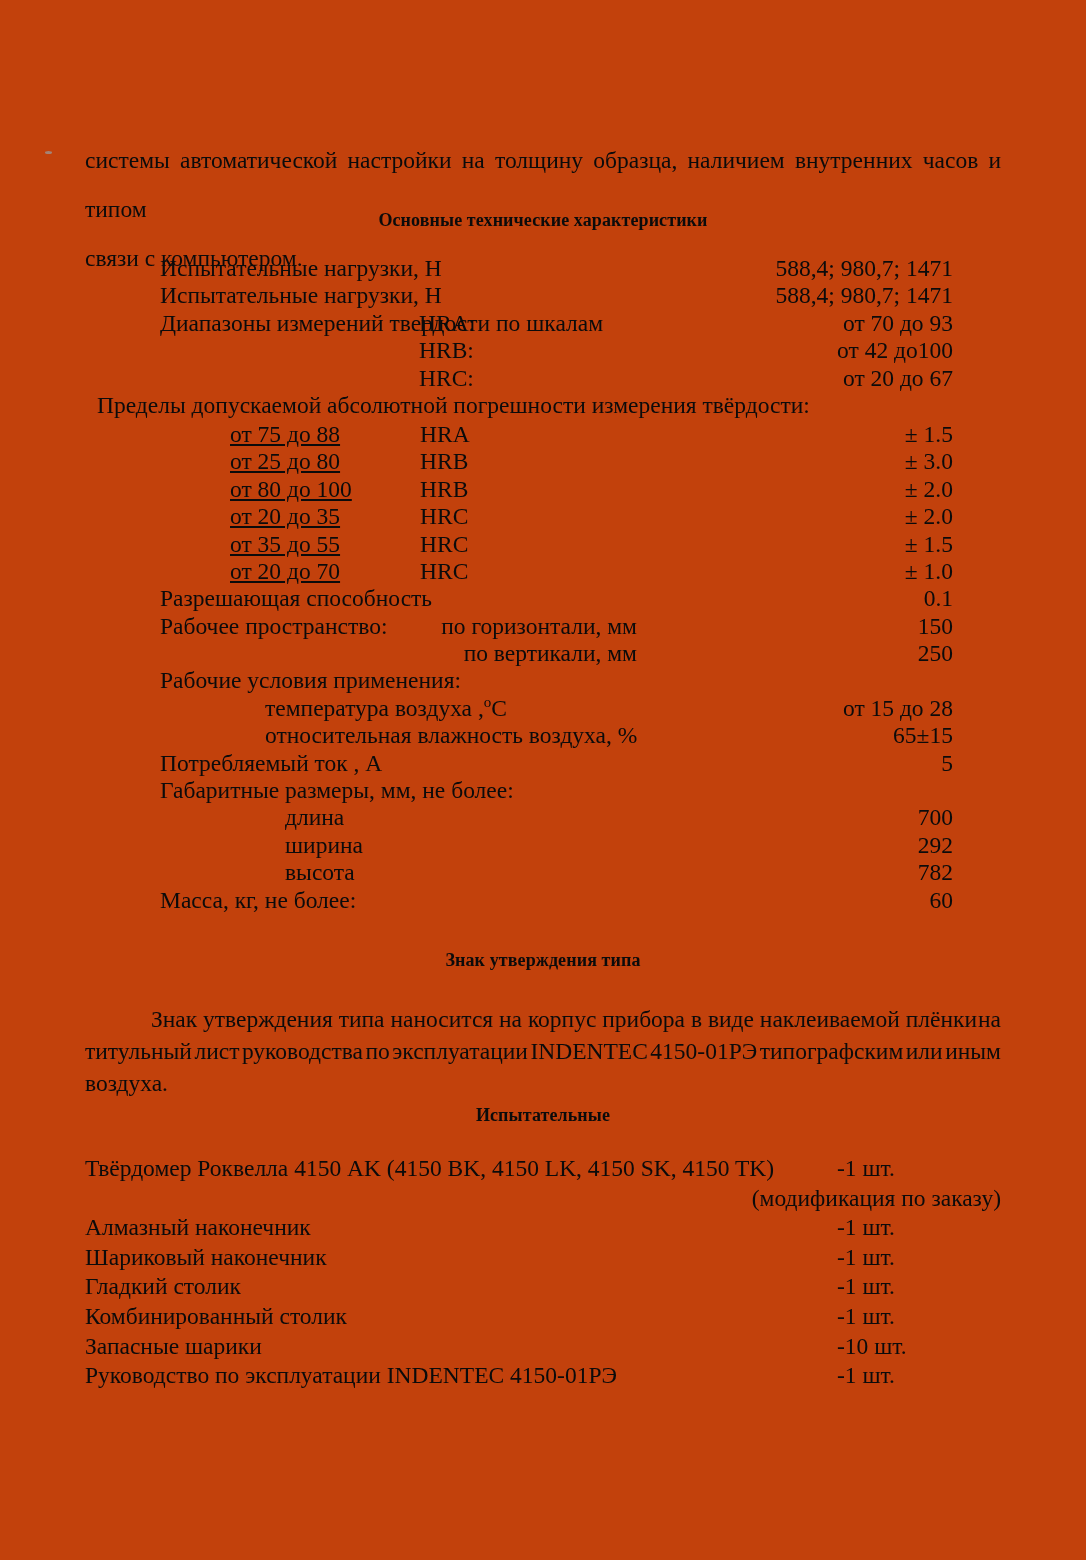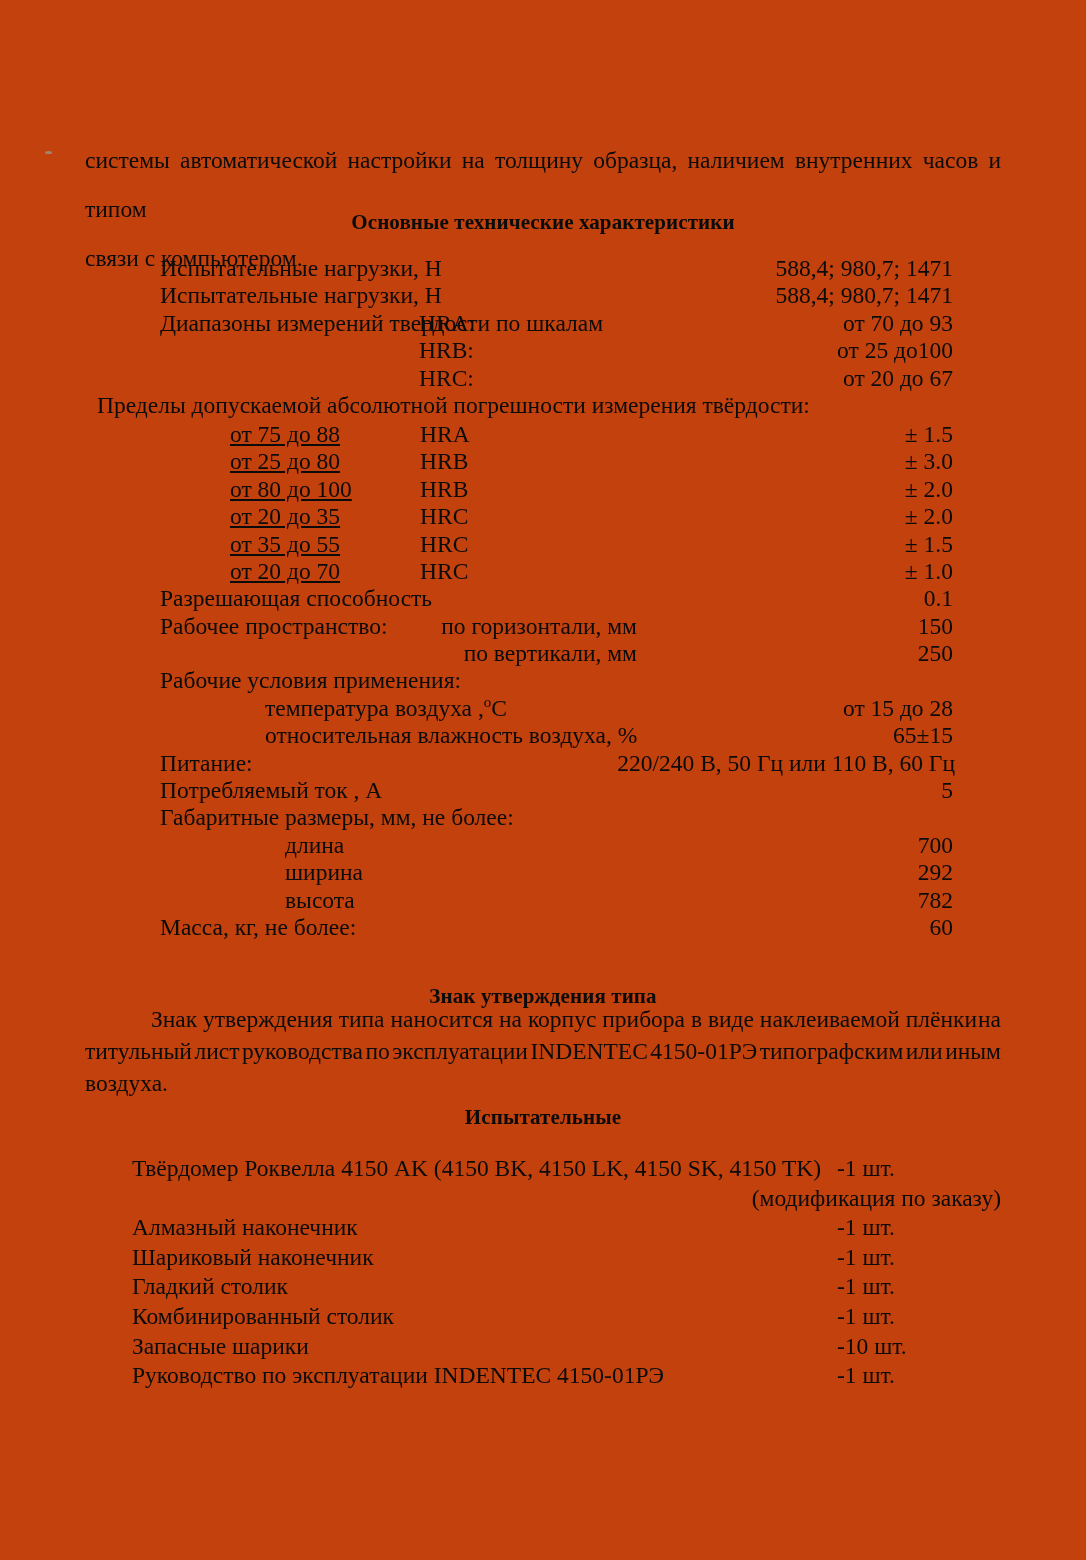--- a/index.html
+++ b/index.html
@@ -41,25 +41,25 @@
     width: 916px;
     line-height: 49px;
   }
   .para-top .l2 { display: block; }
 
   .heading {
     position: absolute;
     width: 916px;
     text-align: center;
     font-weight: bold;
-    font-size: 21px;
+    font-size: 18px;
     letter-spacing: .1px;
   }
   #h-specs { top: 210px; }
-  #h-mark  { top: 984px; }
+  #h-mark  { top: 950px; }
   #h-kit   { top: 1105px; }
 
   .para-mark {
     position: absolute;
     left: 0;
     top: 1003px;
     width: 916px;
     font-size: 23.5px;
     line-height: 32px;
     text-align: justify;
@@ -128,21 +128,20 @@
   }
   .krow {
     position: relative;
     height: 29.6px;
     white-space: nowrap;
   }
   .k-name {
     position: absolute;
     left: 0;
     top: 0;
-    margin-left: 47px;
   }
   .k-qty {
     position: absolute;
     left: 752px;
     top: 0;
   }
   .k-note {
     position: absolute;
     left: 0;
     top: 0;
@@ -190,21 +189,21 @@
       </div>
 
       <div class="srow">
         <span class="s-label">Диапазоны измерений твердости по шкалам</span>
         <span class="s-scale">HRA:</span>
         <span class="s-val">от 70 до 93</span>
       </div>
 
       <div class="srow">
         <span class="s-scale">HRB:</span>
-        <span class="s-val">от 25 до100</span>
+        <span class="s-val">от 42 до100</span>
       </div>
 
       <div class="srow">
         <span class="s-scale">HRC:</span>
         <span class="s-val">от 20 до 67</span>
       </div>
 
       <div class="srow" style="height:29px">
         <span class="s-label" style="left:0">Пределы допускаемой абсолютной погрешности измерения твёрдости:</span>
       </div>
@@ -260,24 +259,20 @@
       </div>
       <div class="srow">
         <span class="s-label ind2"><span>температура воздуха ,</span><sup class="deg">o</sup><span>С</span></span>
         <span class="s-val">от 15 до 28</span>
       </div>
       <div class="srow">
         <span class="s-label ind2">относительная влажность воздуха, %</span>
         <span class="s-val">65±15</span>
       </div>
 
-      <div class="srow">
-        <span class="s-label">Питание:</span>
-        <span class="s-val wide">220/240 В, 50 Гц или 110 В, 60 Гц</span>
-      </div>
       <div class="srow">
         <span class="s-label">Потребляемый ток , А</span>
         <span class="s-val">5</span>
       </div>
 
       <div class="srow">
         <span class="s-label">Габаритные размеры, мм, не более:</span>
       </div>
       <div class="srow">
         <span class="s-label ind3">длина</span>

